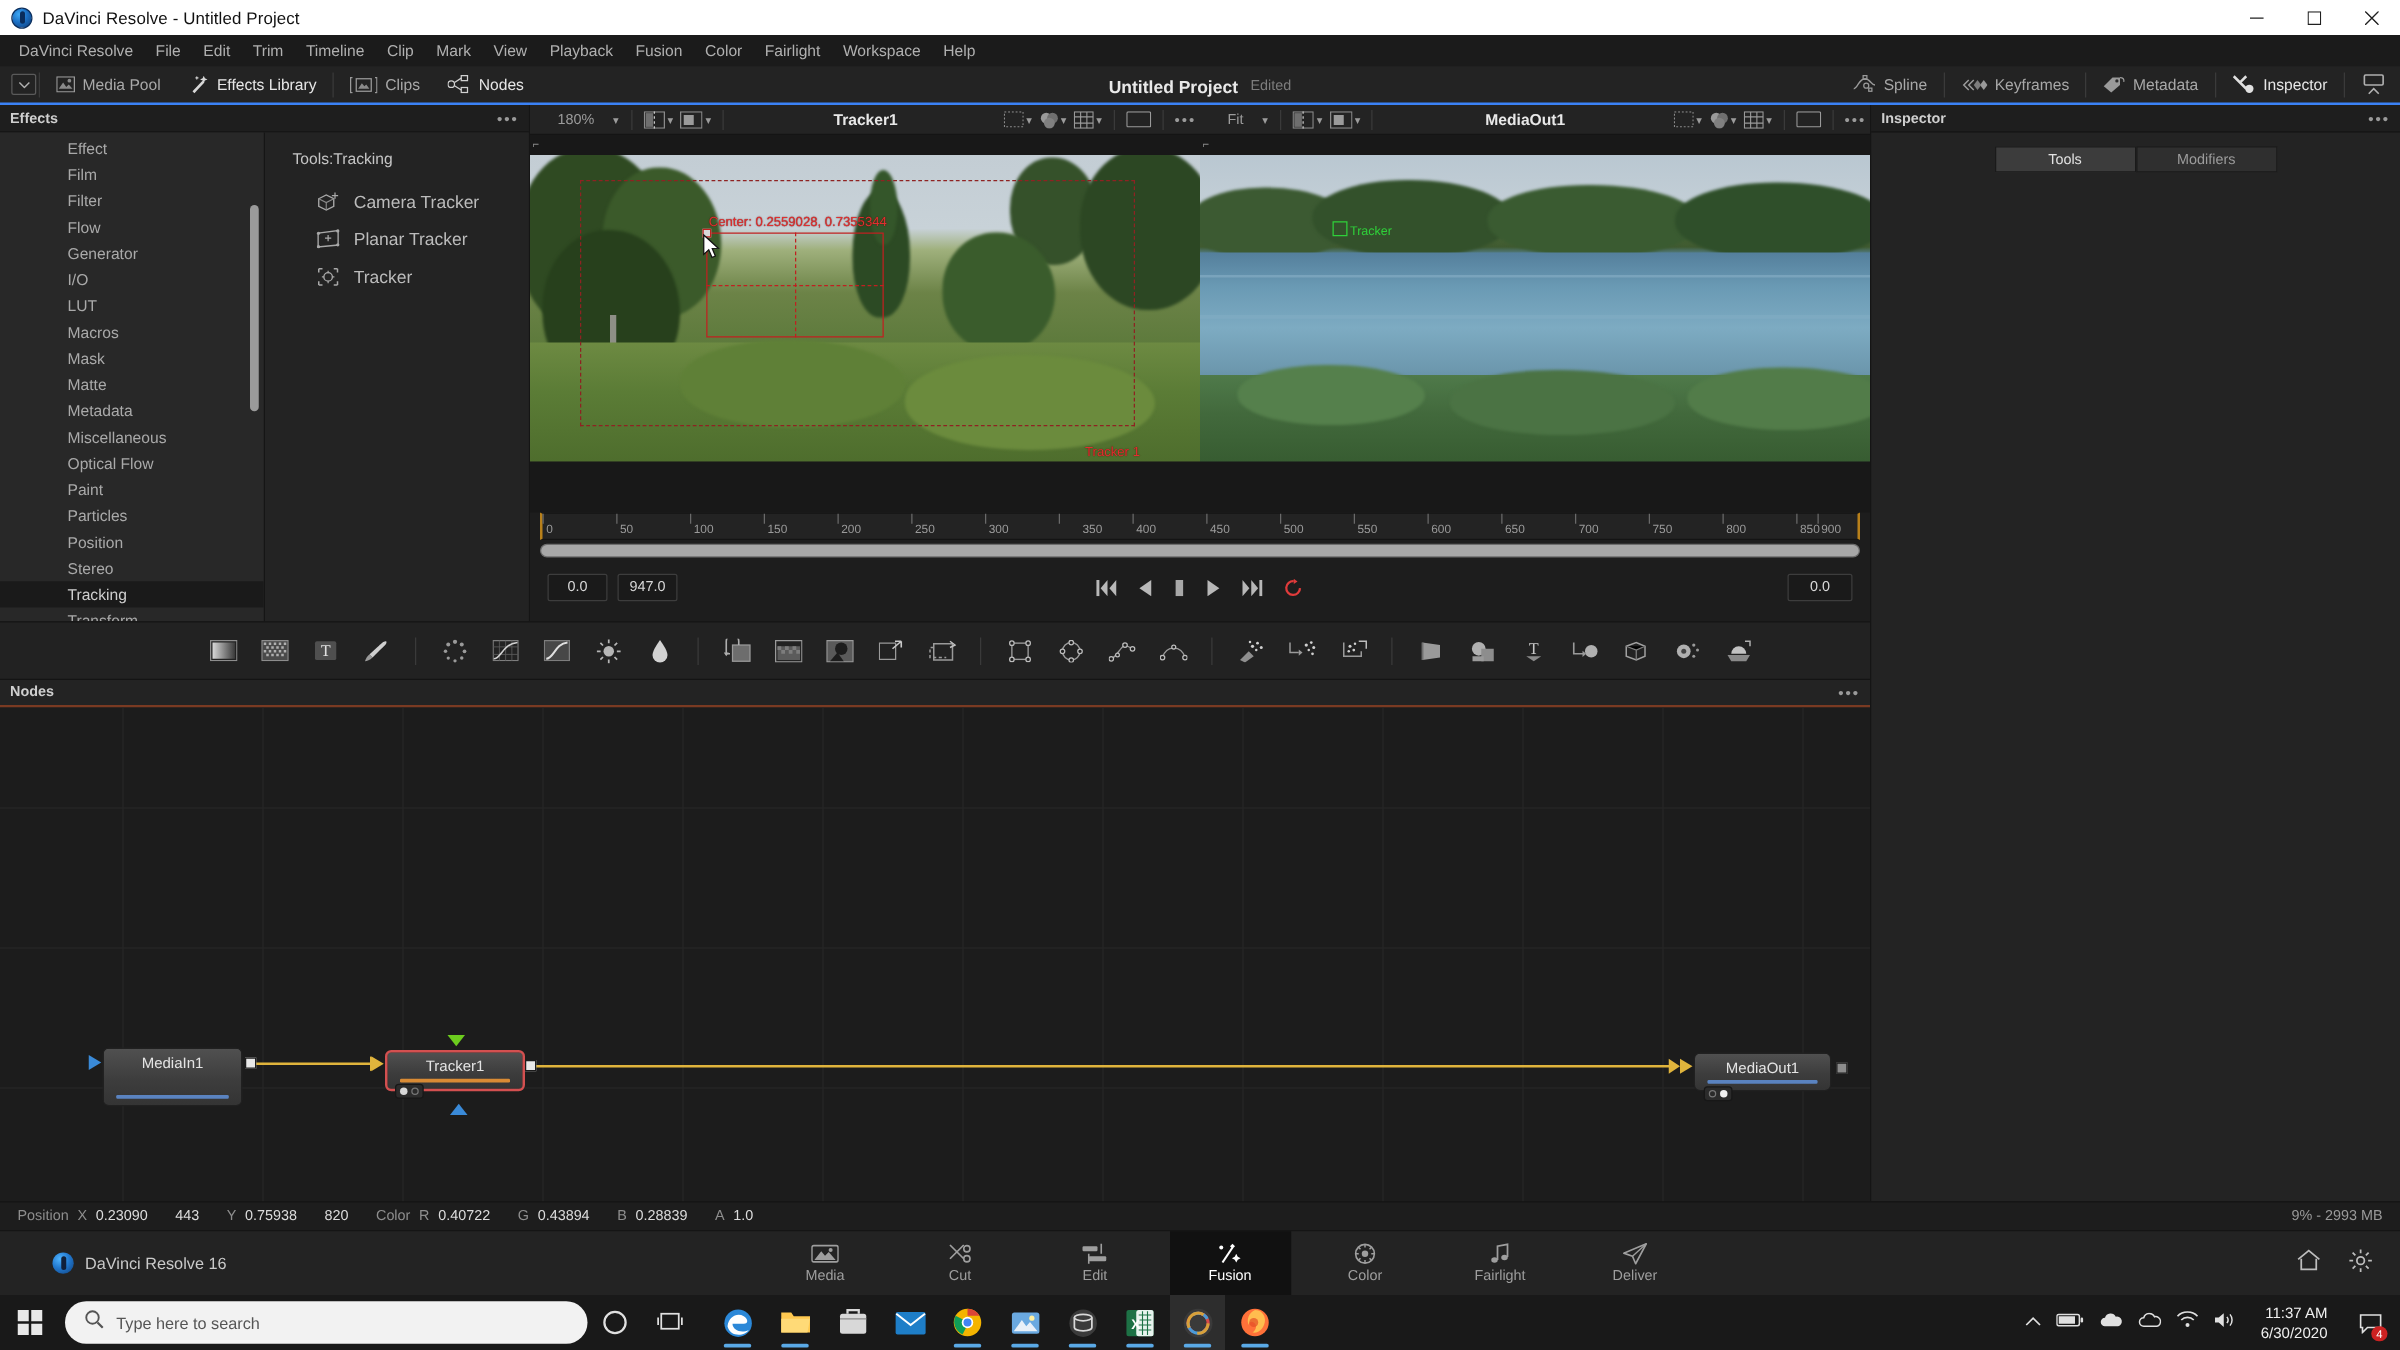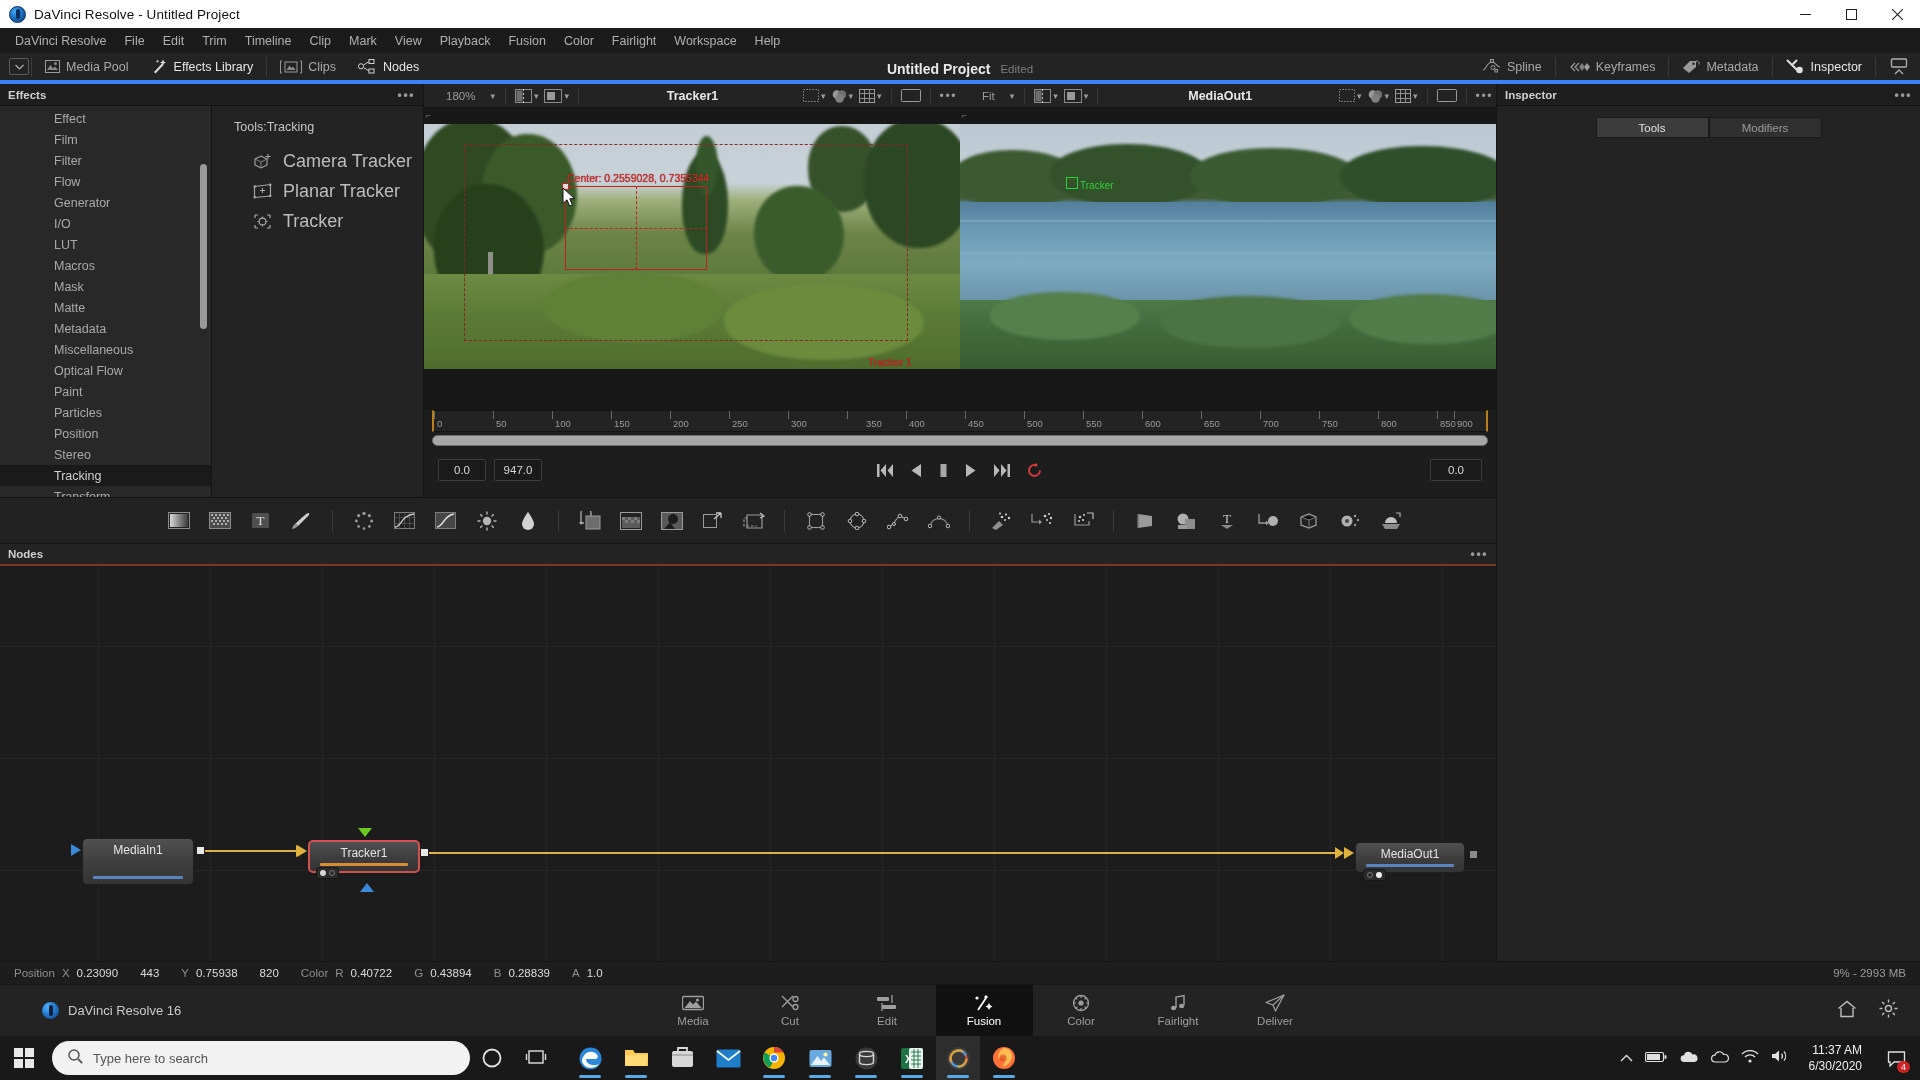--- a/index.html
+++ b/index.html
@@ -41,21 +41,21 @@
     background: #1b1b1b; display: flex; align-items: center; padding-left: 6px;
   }
   .menu-item {
     font-size: 12.5px; color: #b0b0b0; padding: 3px 9px; white-space: nowrap;
   }
 
   
   .toolbar {
     position: absolute; top: 53px; left: 0; width: 1920px; height: 31px;
     background: #232323; display: flex; align-items: center;
-    border-bottom: 4px solid #3b82f6;
+    border-bottom: 2px solid #3b82f6;
   }
   .tb-btn {
     display: flex; align-items: center; gap: 6px; height: 31px;
     padding: 0 11px; font-size: 12.5px; color: #a8a8a8; white-space: nowrap;
   }
   .tb-btn.on { color: #e6e6e6; }
   .tb-sep { width: 1px; height: 20px; background: #3a3a3a; margin: 0 2px; }
   .tb-chev {
     width: 20px; height: 17px; border: 1px solid #5a5a5a; border-radius: 2px;
     display: flex; align-items: center; justify-content: center; margin-left: 9px;
@@ -92,21 +92,21 @@
   }
   .eff-row.sel { background: #1a1a1a; color: #cfcfcf; }
   .eff-scroll {
     position: absolute; right: 4px; top: 58px; width: 7px; height: 165px;
     background: #9a9a9a; border-radius: 4px;
   }
   .eff-detail { flex: 1; background: #232323; padding: 14px 0 0 10px; }
   .eff-detail-title { font-size: 12.5px; color: #c5c5c5; padding-left: 12px; margin-bottom: 12px; }
   .eff-tool {
     height: 30px; display: flex; align-items: center; gap: 11px;
-    padding-left: 30px; font-size: 18px; color: #bcbcbc;
+    padding-left: 30px; font-size: 14px; color: #bcbcbc;
   }
   .eff-ico { width: 20px; height: 18px; display: flex; align-items:center; justify-content:center; }
 
   
   .viewers { position: absolute; top: 84px; left: 424px; width: 1072px; height: 413px; background: #1d1d1d; }
   .viewer-tb {
     height: 24px; background: #232323; display: flex; align-items: center;
     border-bottom: 1px solid #141414;
   }
   .vtb-half { width: 536px; display: flex; align-items: center; height: 24px; }
@@ -258,21 +258,21 @@
   .pb-brand-logo { width: 17px; height: 17px; position: relative; }
   .pb-brand-logo .lens {
     position:absolute; inset:0; border-radius:50%;
     background: radial-gradient(circle at 35% 30%, #4fb4ff 0%, #2279cf 45%, #0f3f7c 100%);
   }
   .pb-brand-logo .lens::after {
     content:''; position:absolute; left:50%; top:16%; transform:translateX(-50%);
     width:4px; height:68%; background:#10203a; border-radius:2px;
   }
   .pb-brand-txt { font-size: 13px; color: #cacaca; }
-  .pages { position:absolute; left:0; right:0; display: flex; justify-content: center; gap: 0; padding-left: 48px; }
+  .pages { position:absolute; left:0; right:0; display: flex; justify-content: center; gap: 11px; padding-left: 48px; }
   .page {
     width: 97px; height: 52px; display: flex; flex-direction: column;
     align-items: center; justify-content: center; gap: 3px;
     font-size: 11.5px; color: #9e9e9e;
   }
   .page.active { background: #111111; color: #ffffff; }
   .pb-right { margin-left: auto; display: flex; align-items: center; gap: 22px; padding-right: 22px; color: #bdbdbd; }
 
   
   .taskbar {

